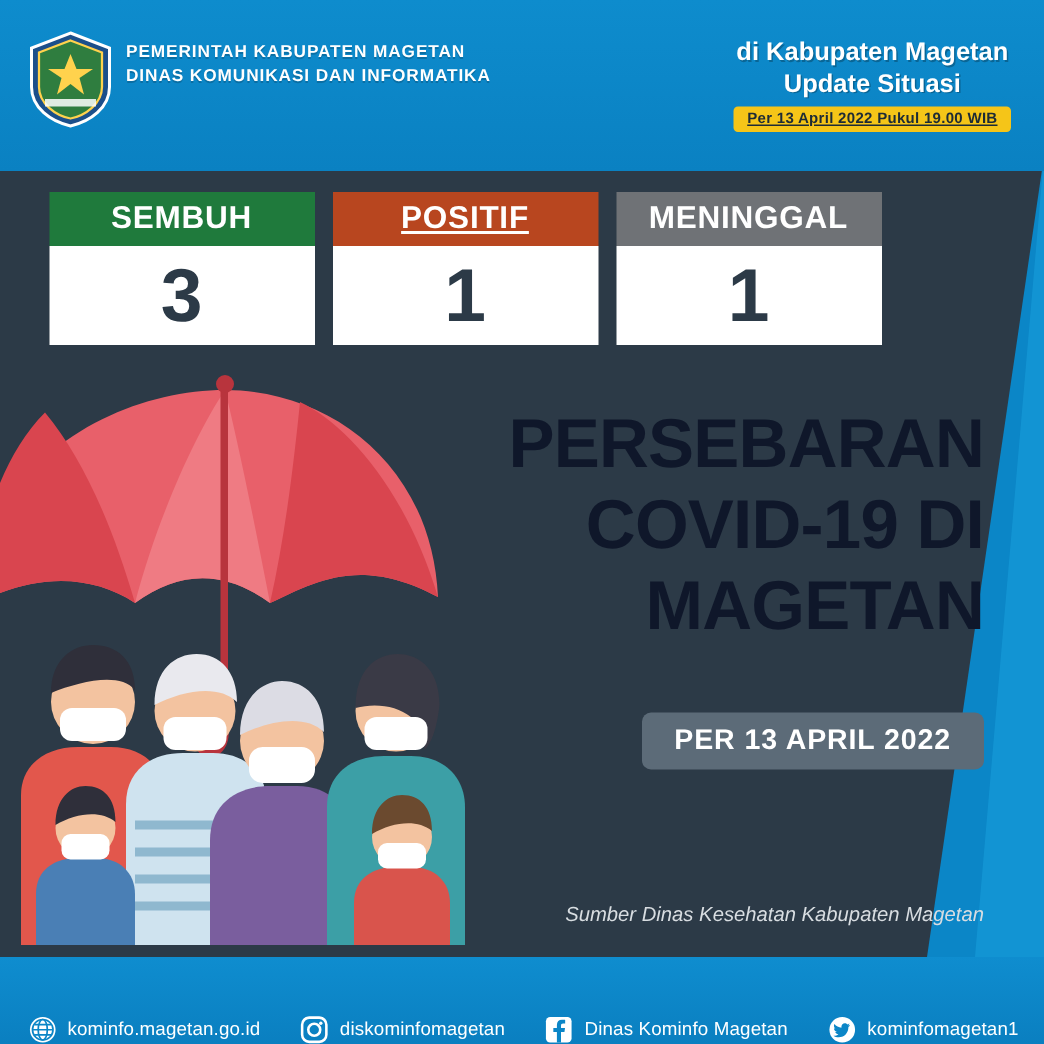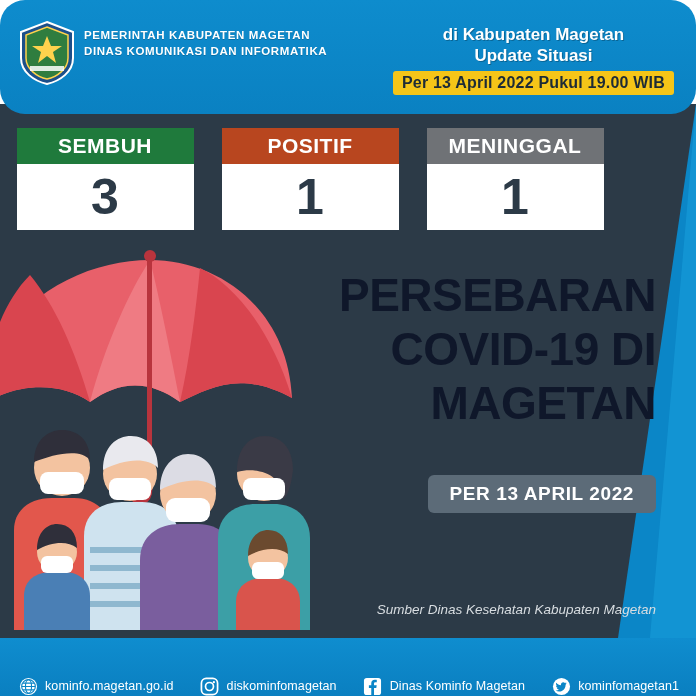--- a/index.html
+++ b/index.html
@@ -16,21 +16,20 @@
     overflow: hidden;
   }
 
   
   .topband {
     position: absolute; left: 0; top: 0;
     width: 696px; height: 114px;
     background: #0b86c7;
     background: linear-gradient(180deg,#0e8ccd 0%, #0a81c2 100%);
     z-index: 3;
-    border-radius: 25px;
   }
   .topband:after{
     content:"";
     position:absolute; left:0; bottom:-26px; width:100%; height:40px;
     background:#0a81c2;
     border-radius: 0 0 0 0;
     display:none;
   }
 
   
@@ -59,25 +58,26 @@
   }
   .update .u1 {
     font-size: 17px; font-weight: bold; line-height: 21px;
     text-shadow: 1px 1px 0 rgba(0,0,0,.25);
   }
   .update .u2 {
     margin-top: 5px;
     display: inline-block;
     background: #f5c518;
     color: #1d2b36;
-    font-size: 16px;
+    font-size: 10px;
     font-weight: bold;
     padding: 3px 9px 3px 9px;
     border-radius: 3px;
     letter-spacing: .2px;
+    text-decoration: underline;
   }
 
   
   .main {
     position: absolute; left: 0; top: 104px;
     width: 696px; height: 534px;
     background: #2c3a47;
     z-index: 1;
   }
   
@@ -88,34 +88,34 @@
     overflow: hidden;
   }
   .blue-wedge svg{ display:block; }
 
   
   .stats {
     position: absolute; left: 0; top: 128px;
     width: 620px;
     display: flex;
     justify-content: center;
-    gap: 28px;
+    gap: 12px;
     z-index: 4;
   }
   .stat { width: 177px; }
   .stat .head {
     height: 36px;
     display: flex; align-items: center; justify-content: center;
     color: #fff;
     font-size: 21px;
     font-weight: bold;
     letter-spacing: .5px;
   }
   .stat.sembuh .head { background: #1f7a3c; }
-  .stat.positif .head { background: #b8461f; }
+  .stat.positif .head { background: #b8461f; text-decoration: underline; }
   .stat.meninggal .head { background: #6f7276; }
   .stat .value {
     height: 66px;
     background: #ffffff;
     display: flex; align-items: center; justify-content: center;
     color: #2c3a47;
     font-size: 50px;
     font-weight: bold;
     line-height: 1;
   }

